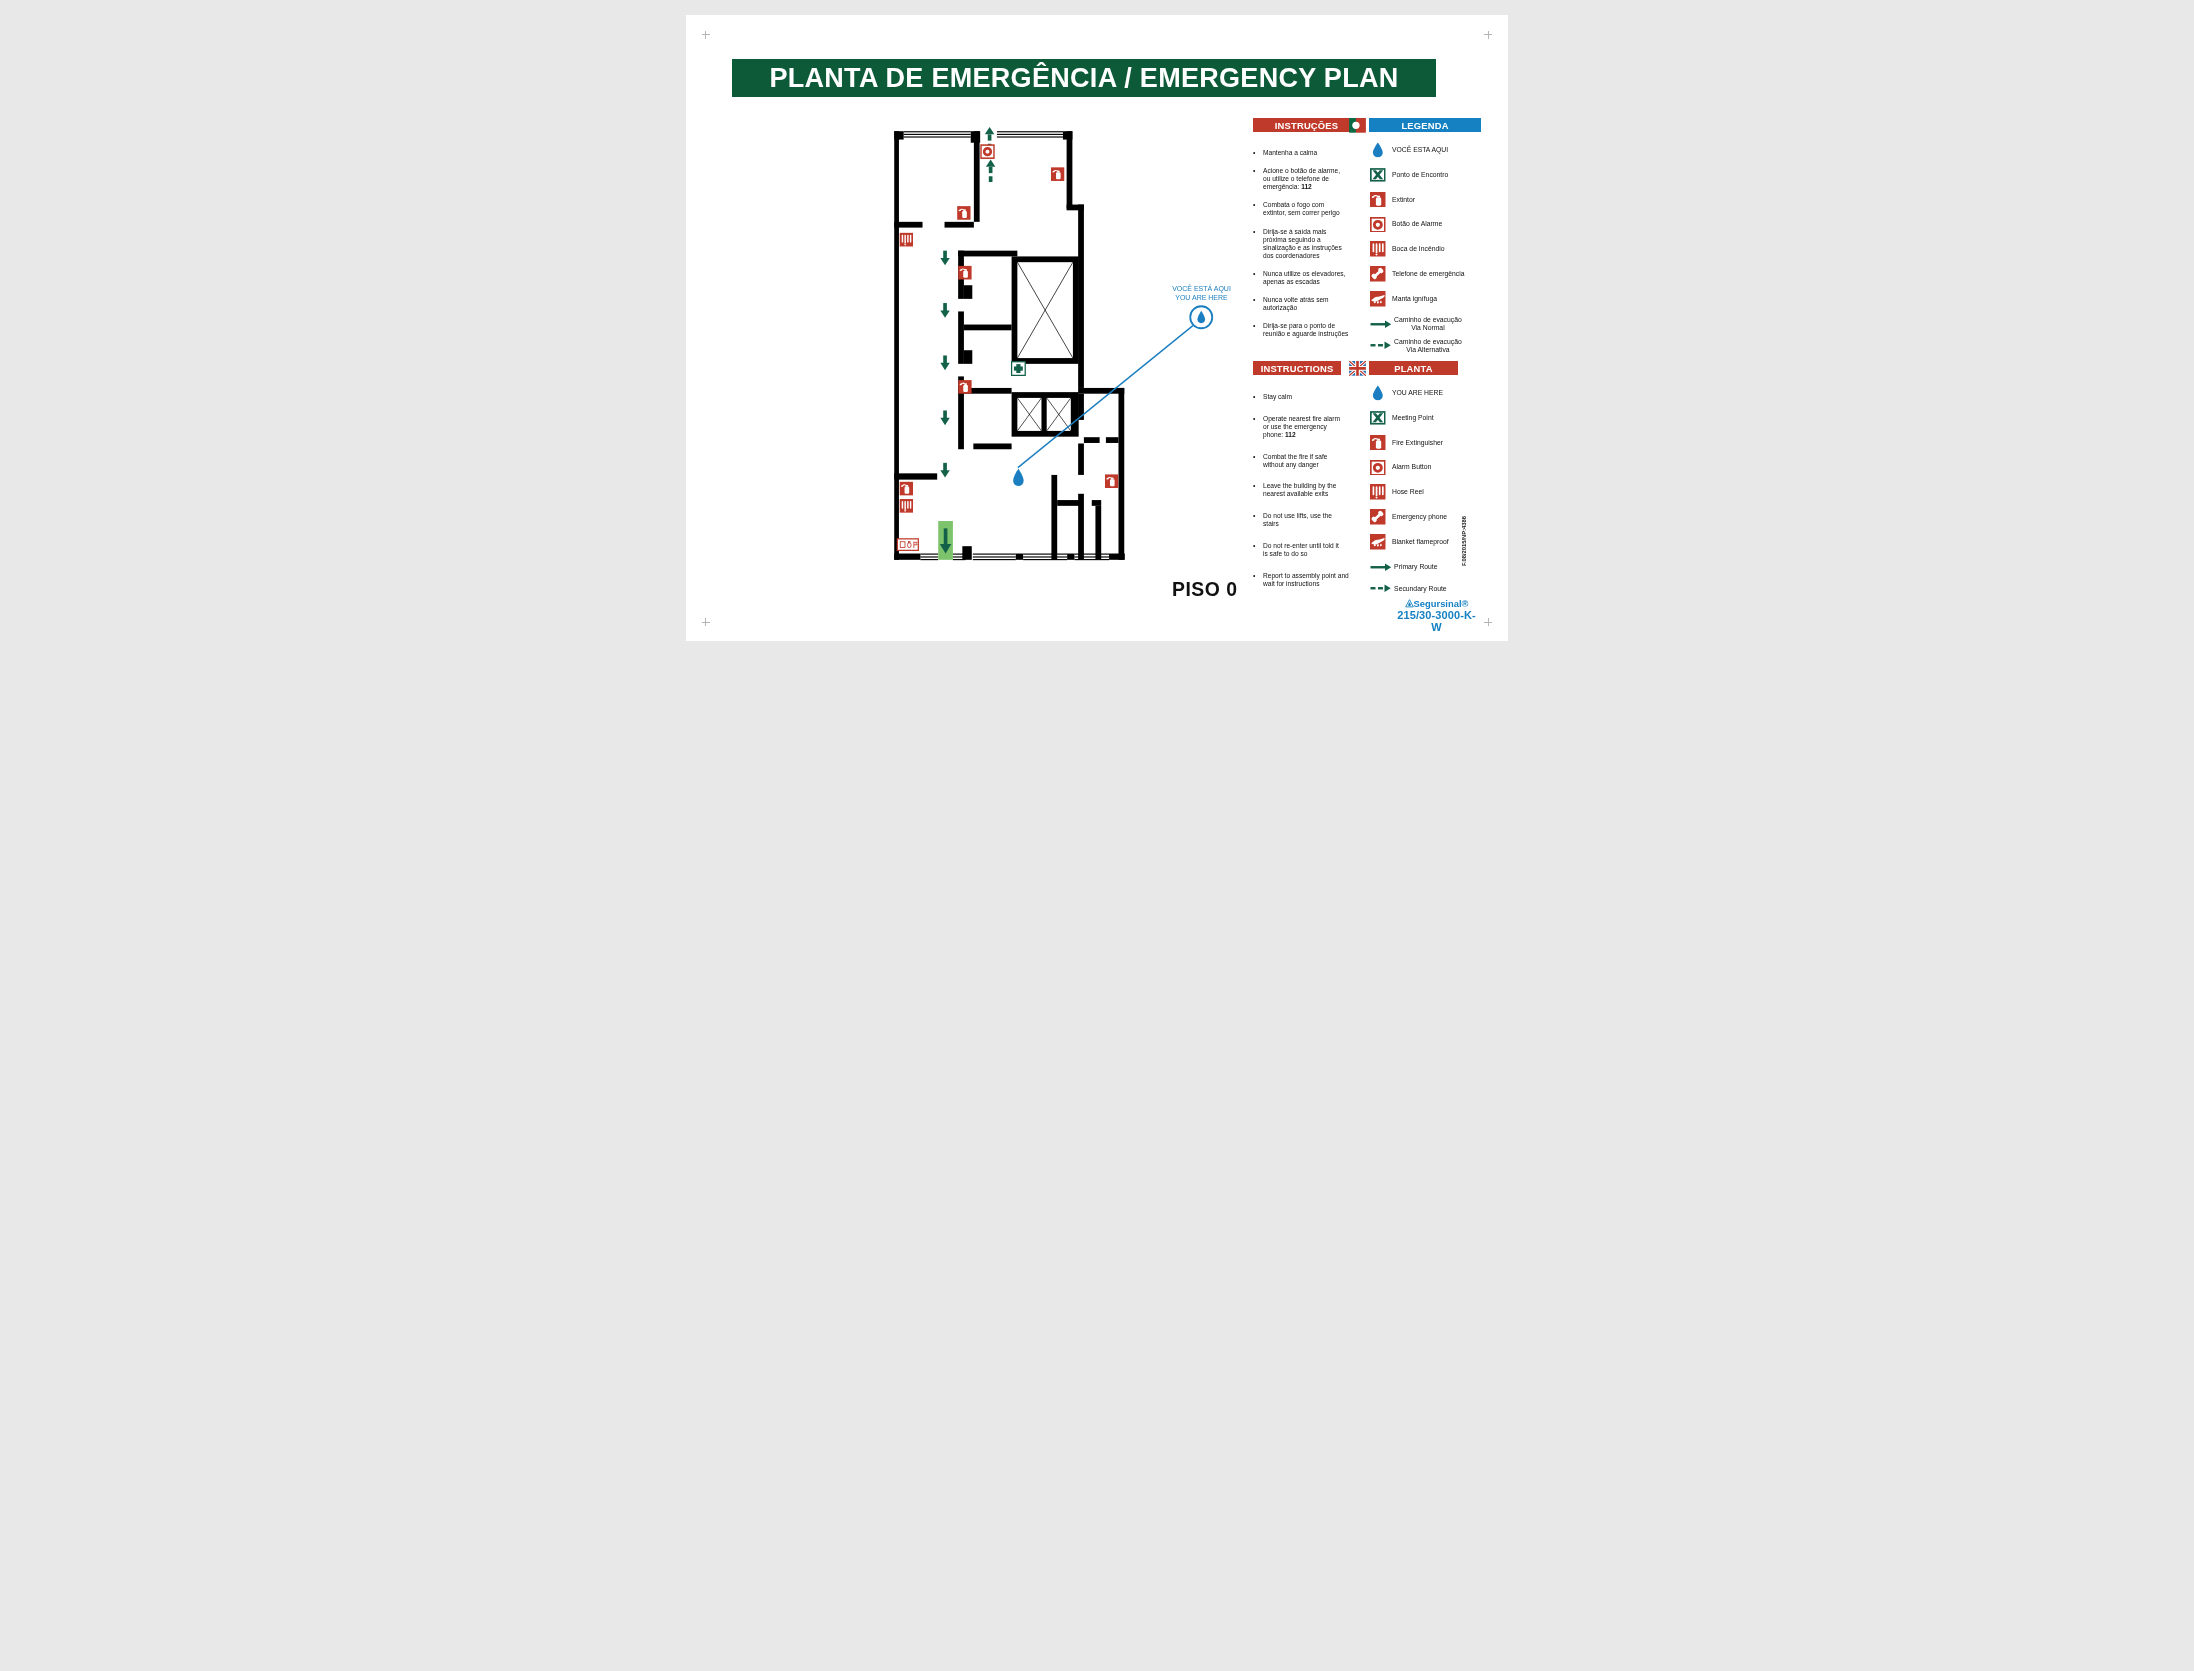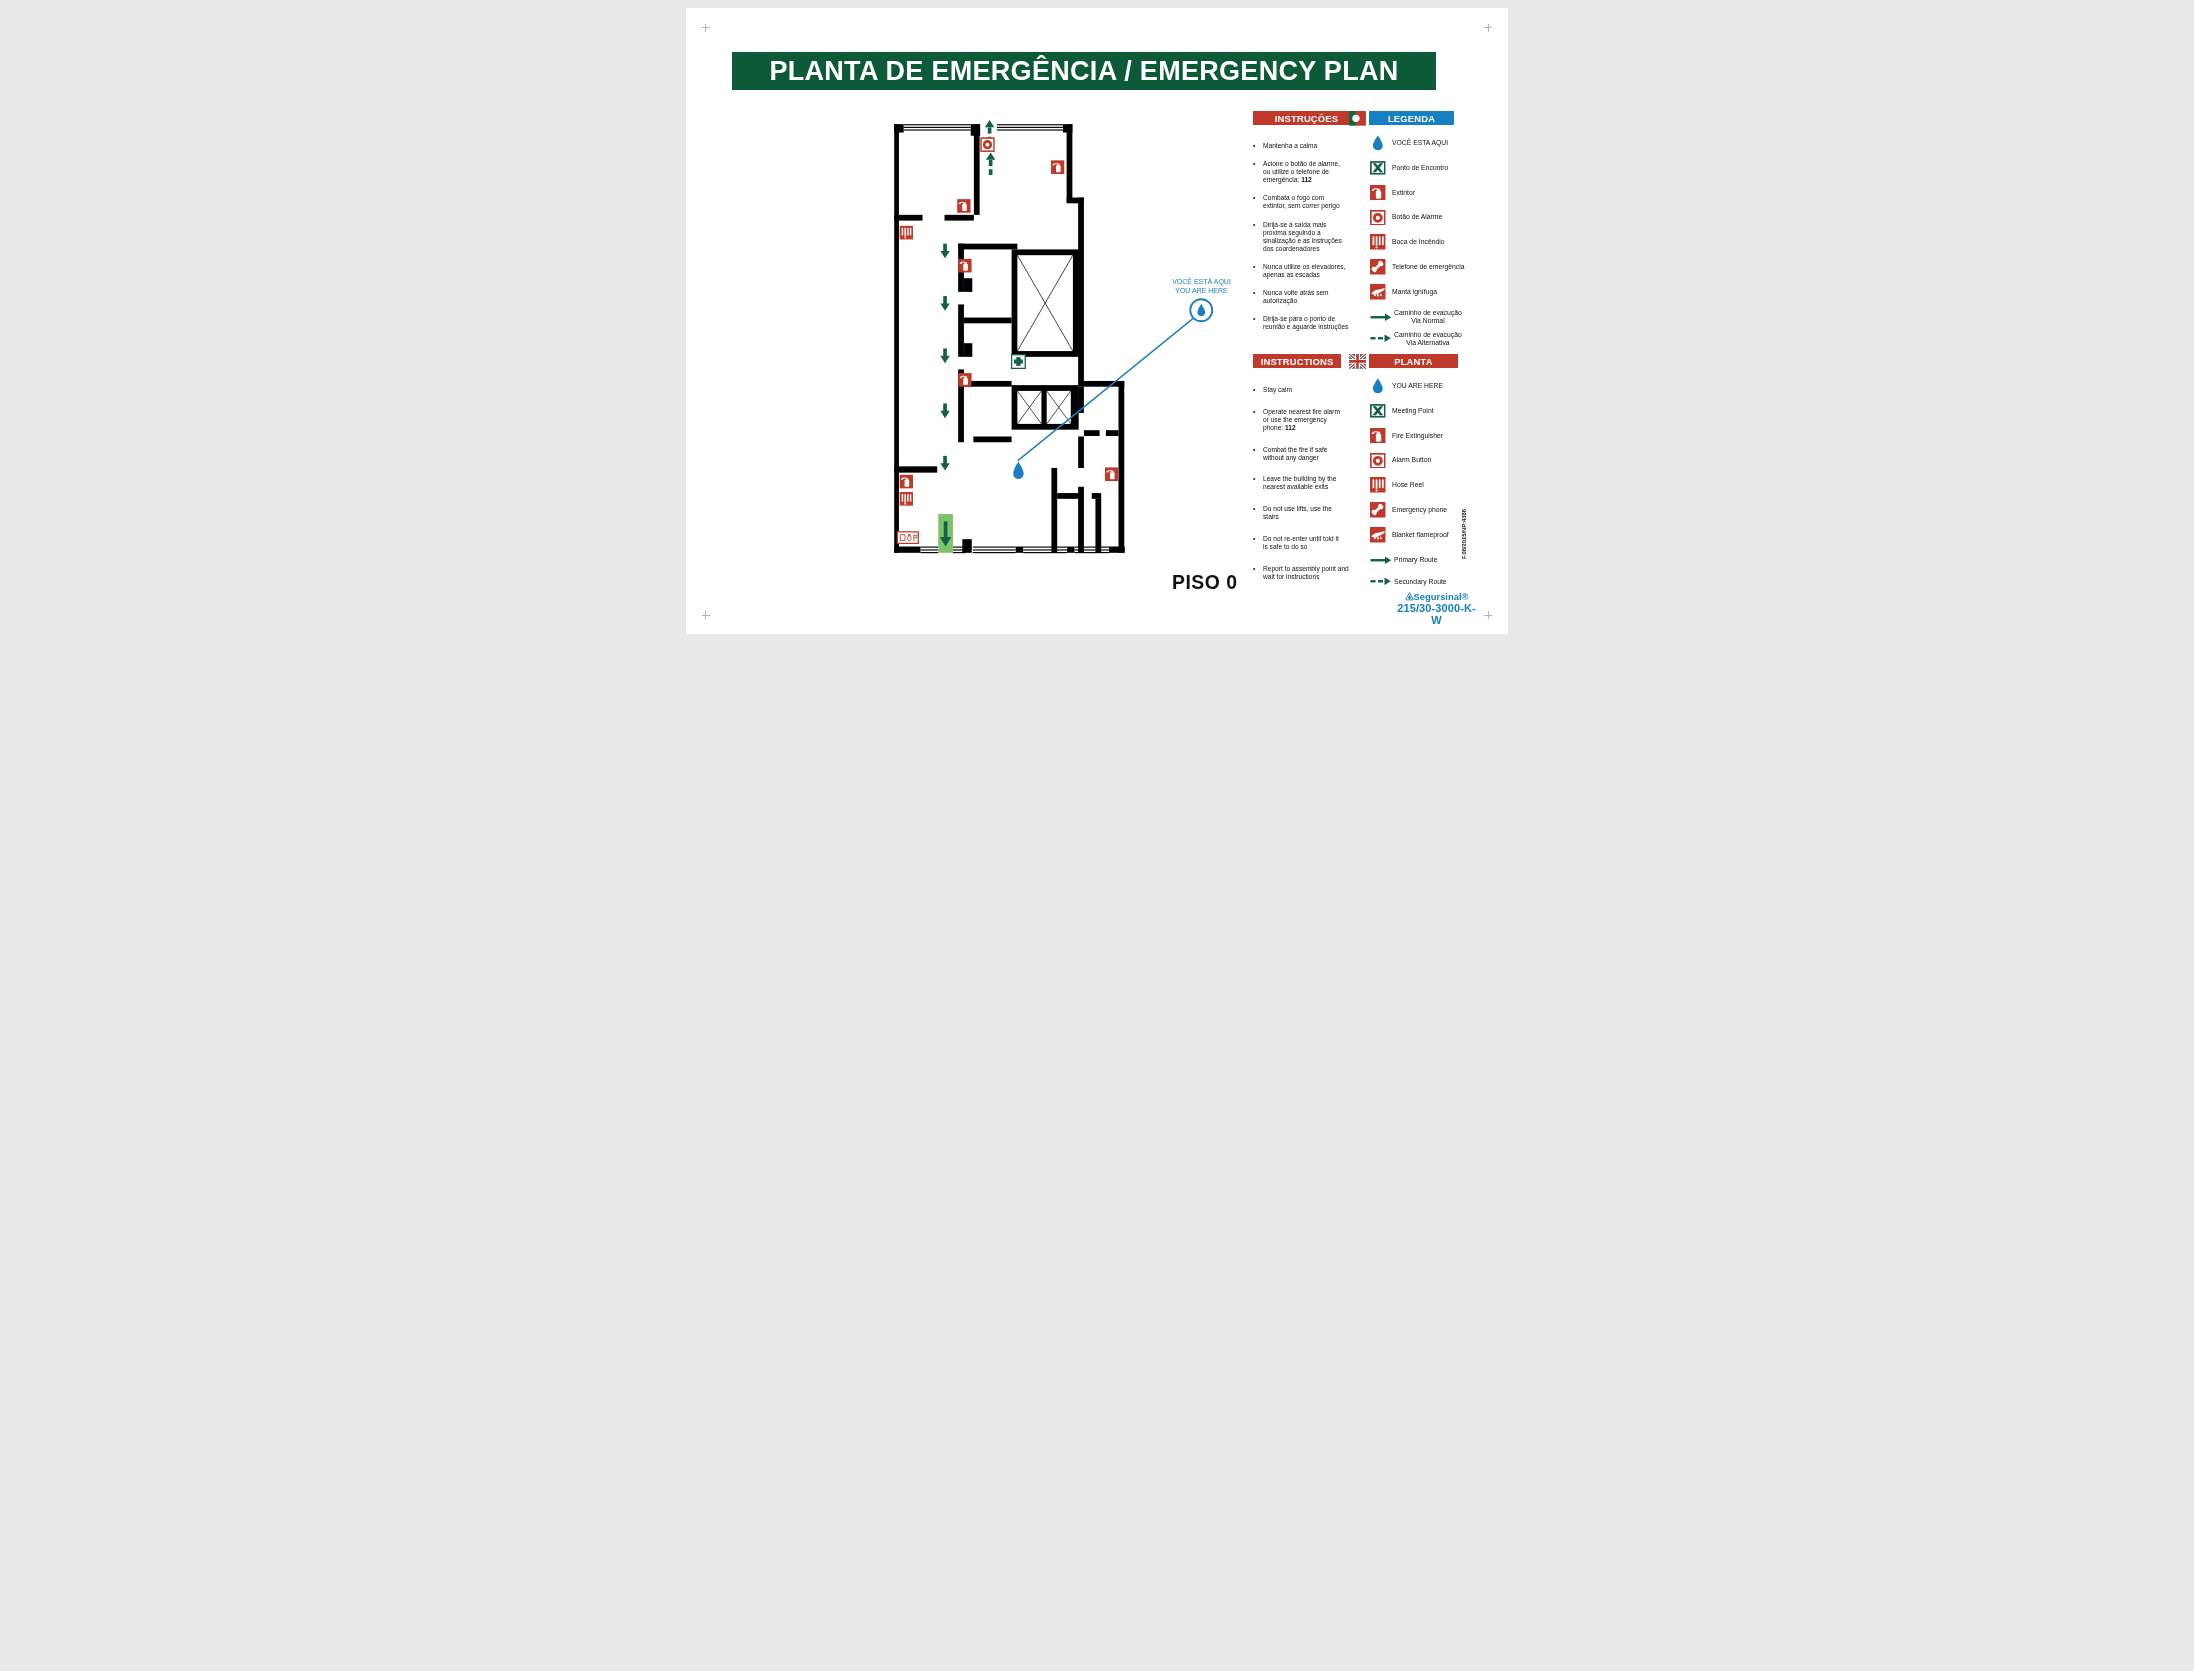--- a/index.html
+++ b/index.html
@@ -1,20 +1,20 @@
 <!DOCTYPE html>
 <html style="--banner_green: #0d5a39; --header_red: #c03a2b; --header_blue: #1681c2; --route_green: #136149; --drop_blue: #1b7ec0; --exit_green: #7dc36b;font-size:8.4px"><head>
 <meta charset="utf-8">
 <style>
   :root{
     --banner_green:#0d5a39; --header_red:#c03a2b; --header_blue:#1681c2;
     --route_green:#136149; --drop_blue:#1b7ec0; --exit_green:#7dc36b; --ink:#111;
   }
   html,body{margin:0;padding:0;background:#e8e8e8;}
-  .page{position:relative;width:822px;height:626px;background:#fff;margin:8px auto;
+  .page{position:relative;width:822px;height:626px;background:#fff;margin:15px auto;
         font-family:"Liberation Sans", sans-serif;color:var(--ink);overflow:hidden;}
   .cropmark{position:absolute;background:#b5b5b5;}
   .banner{position:absolute;left:46px;top:44px;width:704px;height:38px;background:var(--banner_green);
           color:#fff;display:flex;align-items:center;justify-content:center;
           font-size:27px;font-weight:800;letter-spacing:0.3px;white-space:nowrap;}
   #plan{position:absolute;left:208px;top:112px;width:231px;height:437px;}
   .overlay{position:absolute;left:0;top:0;width:822px;height:626px;pointer-events:none;}
   .callout{position:absolute;left:473px;top:269px;width:85px;text-align:center;
            color:var(--drop_blue);font-size:7px;line-height:9px;font-weight:500;}
   .hdr{position:absolute;height:14px;display:flex;align-items:center;justify-content:center;
@@ -274,21 +274,21 @@
     <div>VOCÊ ESTÁ AQUI</div>
     <div>YOU ARE HERE</div>
   </div>
 
   <div class="hdr red" style="left:567px;top:103px;width:107px">INSTRUÇÕES</div>
   <svg class="flag" style="left:663px;top:103px" viewBox="0 0 32 28">
     <rect width="13" height="28" fill="#0a6a44"></rect>
       <rect x="13" width="19" height="28" fill="#c03a2b"></rect>
       <circle cx="13" cy="14" r="7" fill="#fff"></circle>
   </svg>
-  <div class="hdr blue" style="left:683px;top:103px;width:85px">LEGENDA</div>
+  <div class="hdr blue" style="left:683px;top:103px;width:112px">LEGENDA</div>
 
   <div class="hdr red" style="left:567px;top:346px;width:88px">INSTRUCTIONS</div>
   <svg class="flag" style="left:663px;top:346px" viewBox="0 0 32 28">
     <rect width="32" height="28" fill="#2b6fb3"></rect>
     <path d="M0 0 32 28 M32 0 0 28" stroke="#fff" stroke-width="6"></path>
     <path d="M0 0 32 28 M32 0 0 28" stroke="#c03a2b" stroke-width="2.4"></path>
     <path d="M16 0 V28 M0 14 H32" stroke="#fff" stroke-width="9"></path>
     <path d="M16 0 V28 M0 14 H32" stroke="#c03a2b" stroke-width="5"></path>
   </svg>
   <div class="hdr red" style="left:683px;top:346px;width:89px">PLANTA</div>

